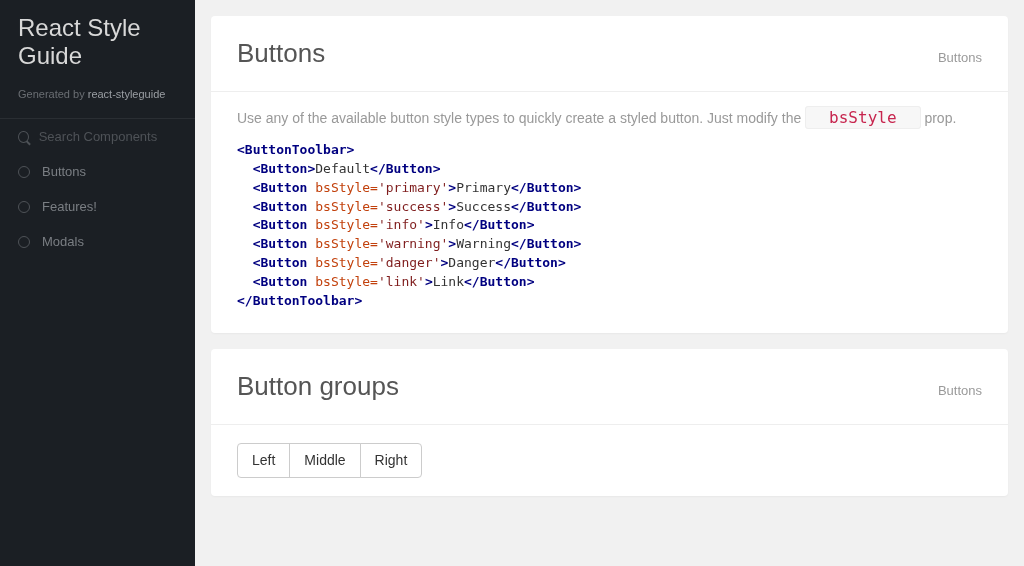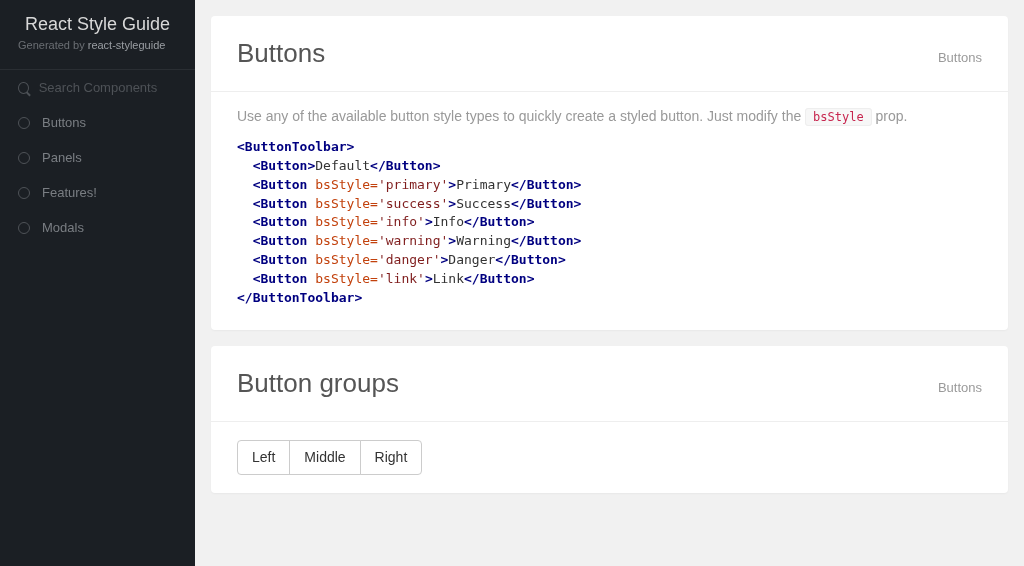--- a/index.html
+++ b/index.html
@@ -19,24 +19,23 @@
   color: #888;
   flex-shrink: 0;
   overflow-y: auto;
 }
 .sidebar-header {
   padding: 14px 18px 18px 18px;
   border-bottom: 1px solid #2a2e33;
 }
 .sidebar-title {
   color: #d8d8d8;
-  font-size: 18px;
+  font-size: 24px;
   font-weight: 300;
-  margin-bottom: 4px;
-  text-align: center;
+  margin-bottom: 18px;
 }
 .sidebar-sub {
   color: #6a6e73;
   font-size: 11px;
   font-weight: 300;
 }
 .sidebar-sub .pkg {
   color: #9a9ea3;
 }
 .search-wrap {
@@ -103,24 +102,24 @@
   border-top: 1px solid #eee;
   margin: 12px 0 0 0;
 }
 .card-desc {
   padding: 16px 26px 6px 26px;
   color: #999;
   font-size: 14px;
 }
 .code-inline {
   font-family: Menlo, Consolas, monospace;
-  font-size: 12px;
+  font-size: 16px;
   background: #f7f7f7;
   color: #c7254e;
-  padding: 1px 7px;
+  padding: 1px 23px;
   border: 1px solid #eee;
   border-radius: 3px;
   text-align: right;
 }
 .example {
   padding: 18px 26px;
 }
 .btn {
   display: inline-block;
   padding: 7px 14px;
@@ -184,24 +183,20 @@
     <span class="search-icon"></span>
     <input class="search-input" placeholder="Search Components" style="">
   </div>
   <nav id="nav-list">
       <div class="nav-item">
         <span class="nav-icon"></span>
         <span>Buttons</span>
       </div>
       <div class="nav-item">
         <span class="nav-icon"></span>
-        <span>Panels</span>
-      </div>
-      <div class="nav-item">
-        <span class="nav-icon"></span>
         <span>Features!</span>
       </div>
       <div class="nav-item">
         <span class="nav-icon"></span>
         <span>Modals</span>
       </div>
     </nav>
 </aside>
 
 <main class="main" id="main">

